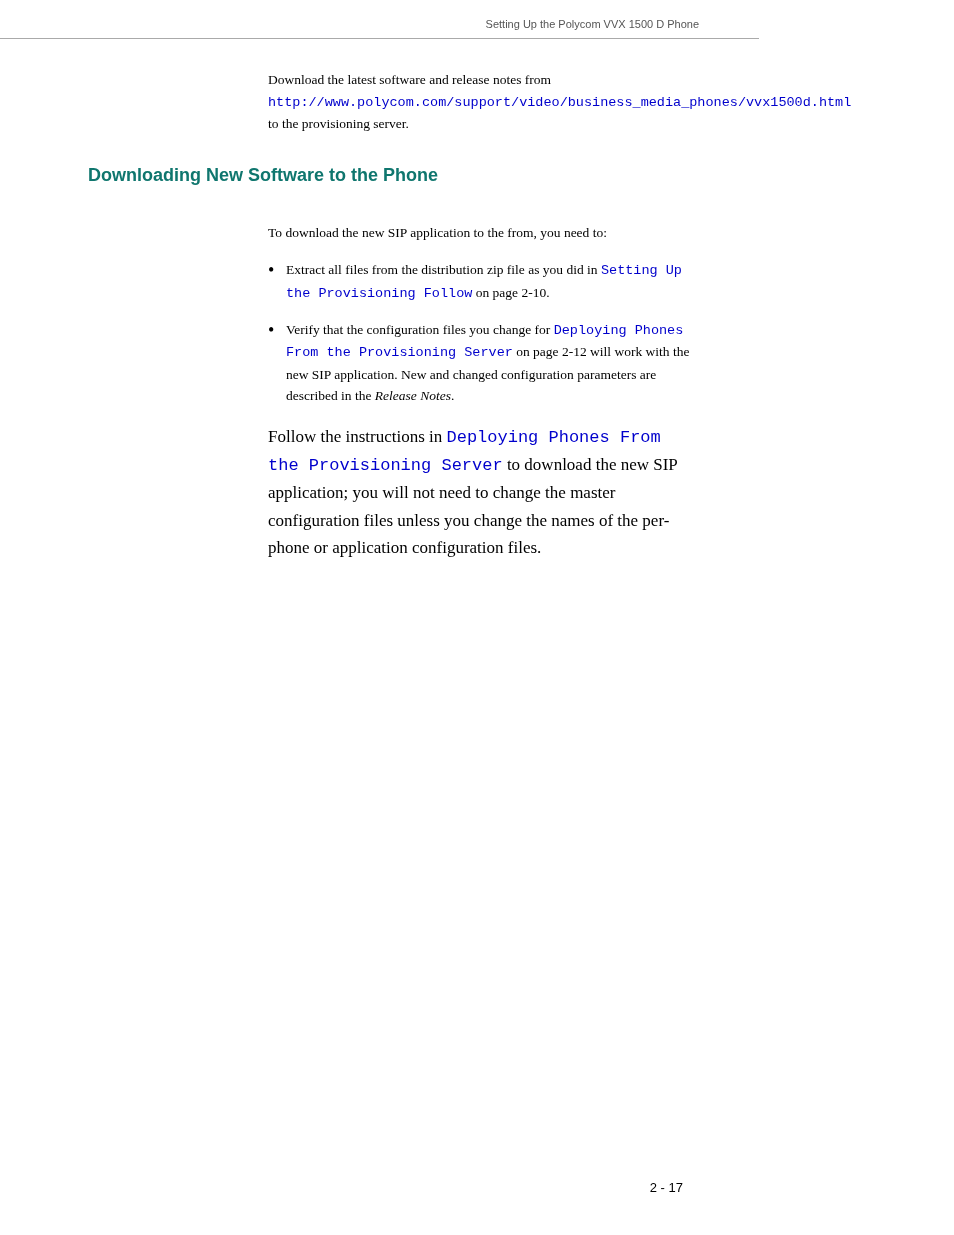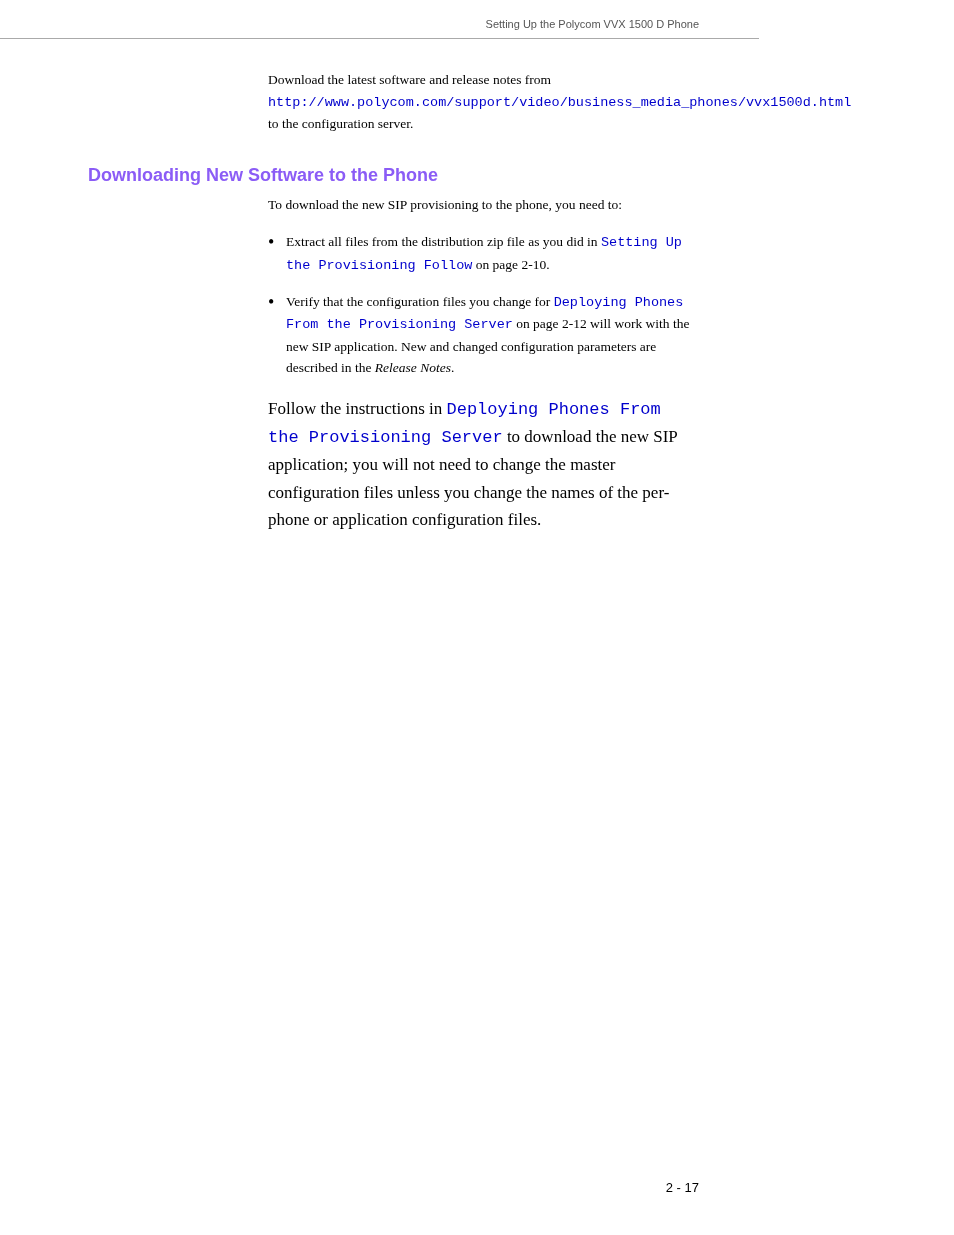--- a/index.html
+++ b/index.html
@@ -57,22 +57,22 @@
     a {
       color: #0000cc;
       text-decoration: none;
       font-family: Liberation Mono, monospace;
     }
 
     
     .section-heading {
       font-size: 18px;
       font-weight: bold;
-      color: #8b5cf6;
-      margin-bottom: 8px;
+      color: #0f766e;
+      margin-bottom: 36px;
       font-family: Arial, sans-serif;
     }
 
     
     .section-body {
       margin-left: 180px;
     }
 
     .section-intro {
       font-size: 13.5px;
@@ -117,49 +117,49 @@
     .follow-paragraph {
       font-size: 17px;
       line-height: 1.6;
       margin-top: 10px;
     }
 
     
     .page-footer {
       position: absolute;
       bottom: 40px;
-      right: 60px;
+      right: 76px;
       font-size: 13px;
       color: #000;
       font-family: Arial, sans-serif;
     }
   </style>
 </head>
 <body>
 
 <div class="page-container">
 
   <div class="page-header">
     <span class="header-title">Setting Up the Polycom VVX 1500 D Phone</span>
   </div>
 
   <div class="content-area">
 
     <p class="intro-paragraph">
       <span>Download the latest software and release notes from</span>
       <br>
       <a href="#">http://www.polycom.com/support/video/business_media_phones/vvx1500d.html</a>
-      <span>to the configuration server.</span>
+      <span>to the provisioning server.</span>
     </p>
 
     <h2 class="section-heading">Downloading New Software to the Phone</h2>
 
     <div class="section-body">
 
-      <p class="section-intro">To download the new SIP provisioning to the phone, you need to:</p>
+      <p class="section-intro">To download the new SIP application to the from, you need to:</p>
 
       <ul class="bullet-list">
 
         <li>
           <span class="bullet-dot">•</span>
           <span class="bullet-text">
             <span>Extract all files from the distribution zip file as you did in </span><a href="#">Setting Up the Provisioning Follow</a><span> on page 2-10.</span>
           </span>
         </li>
 

